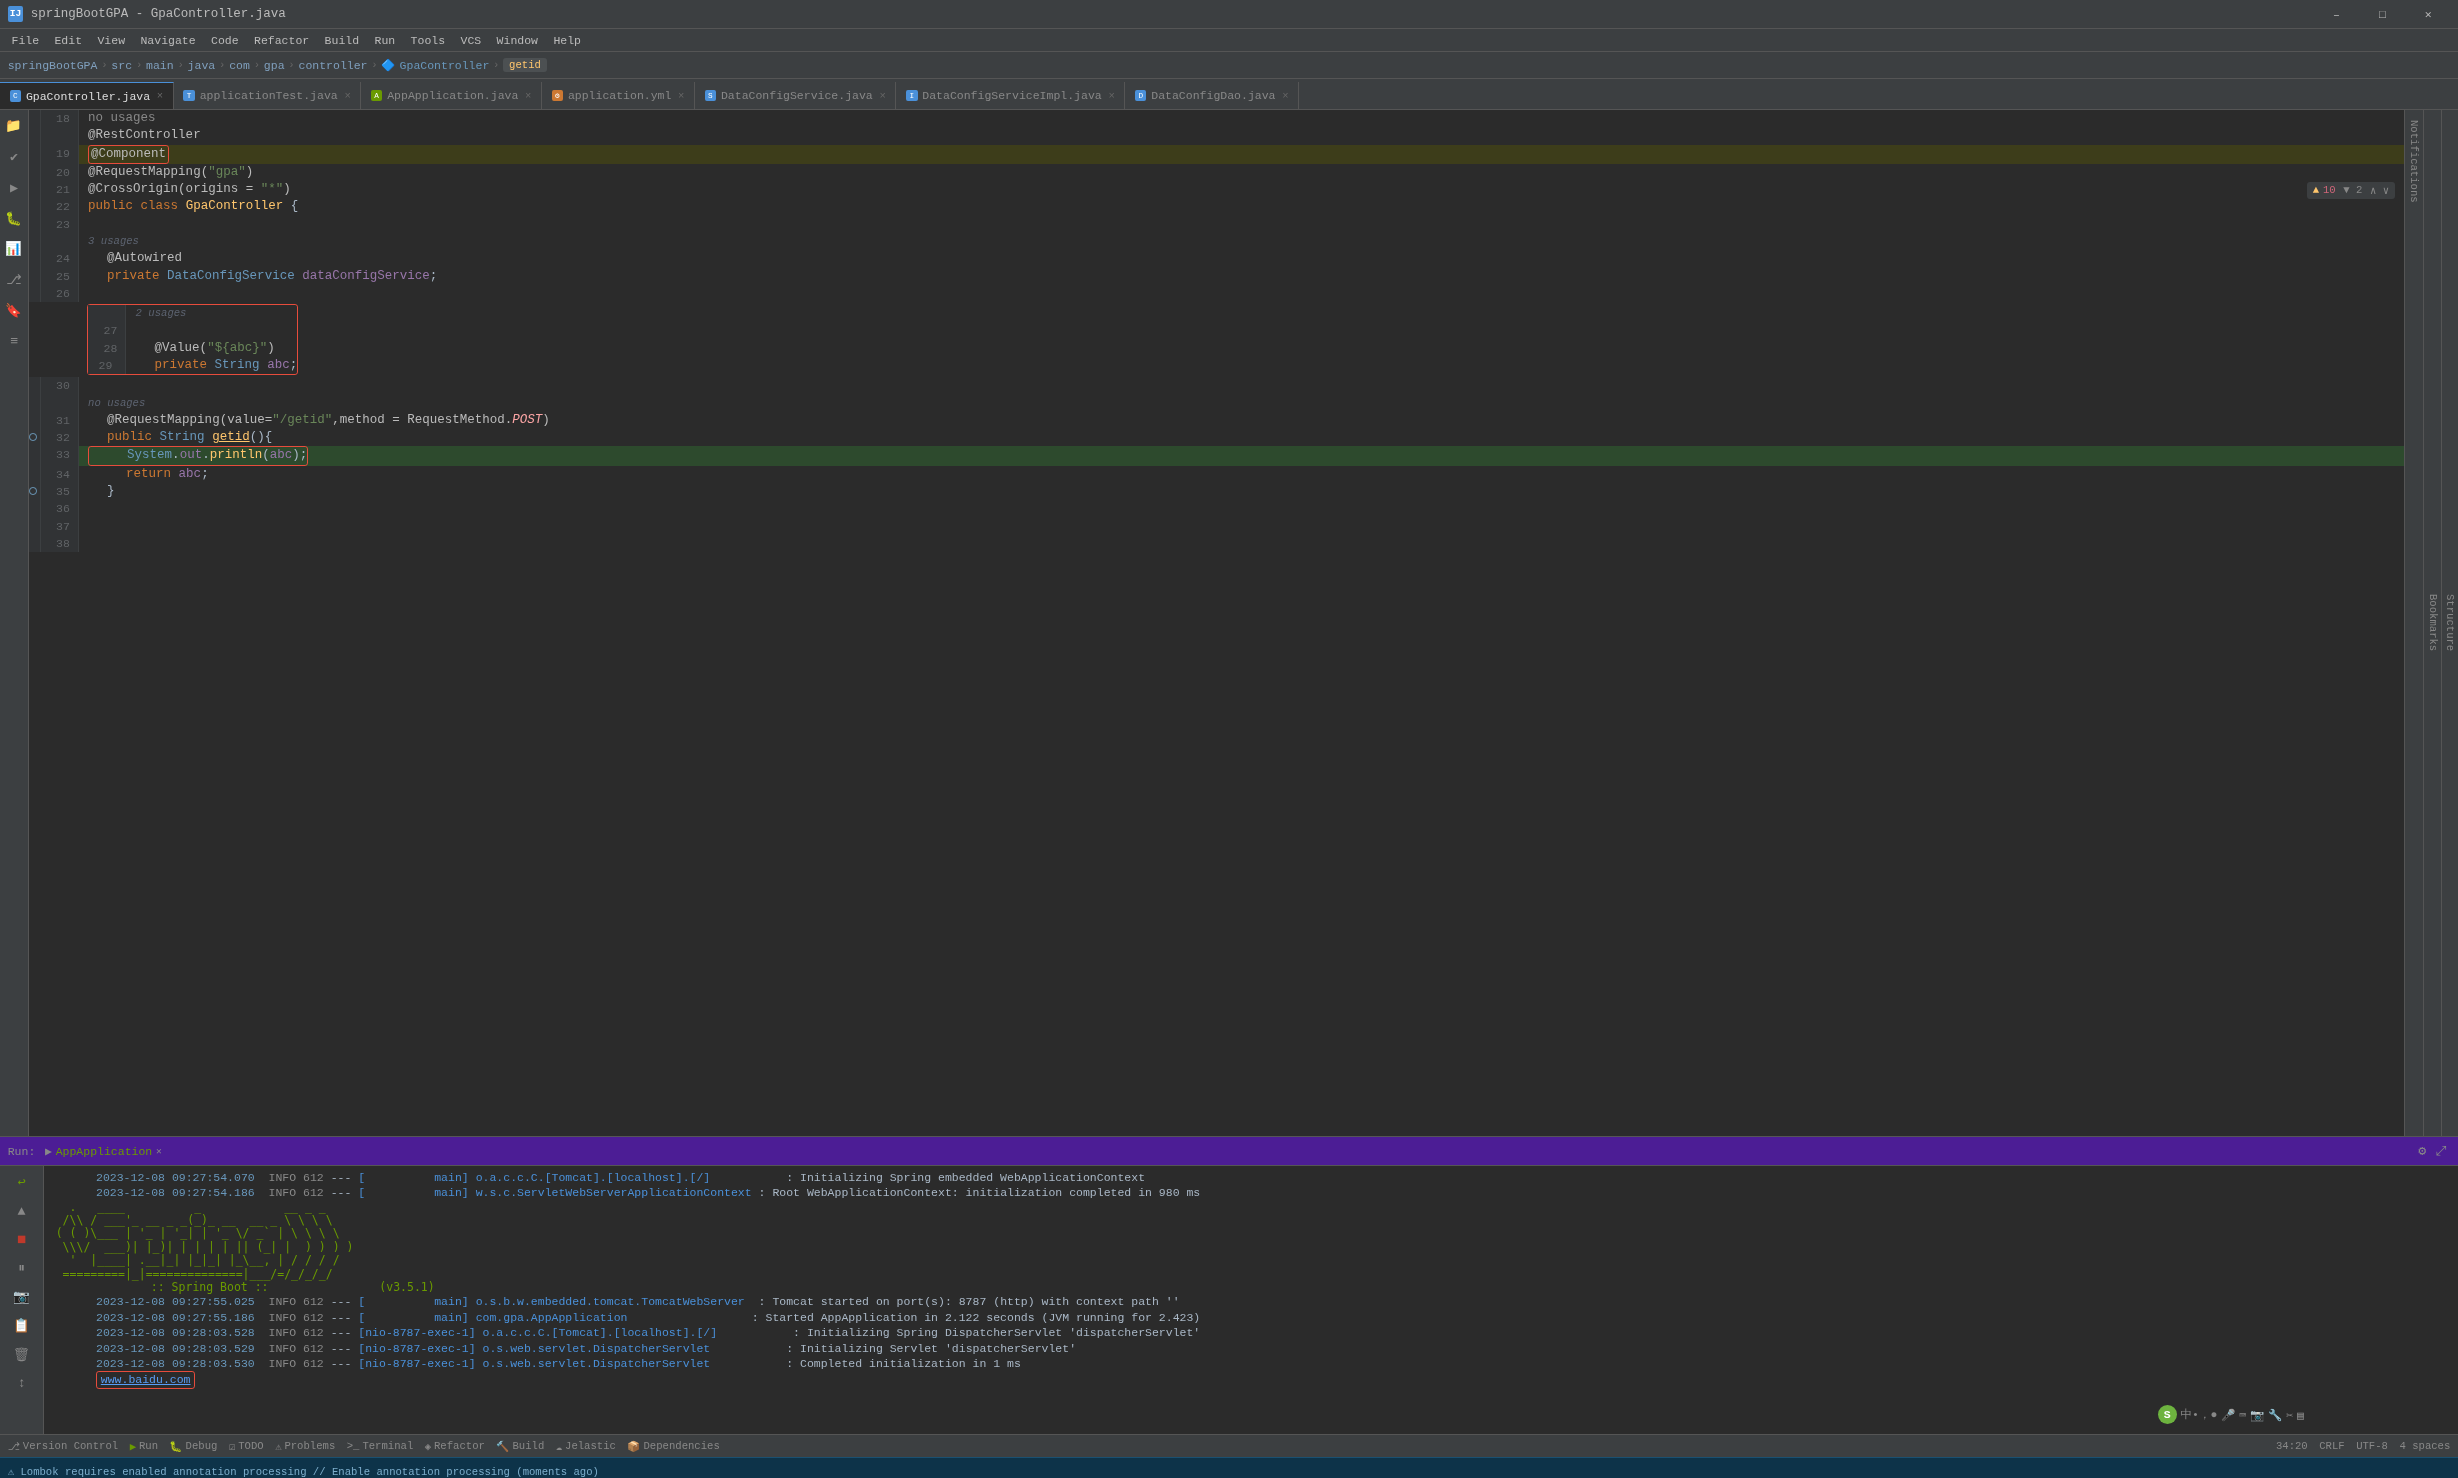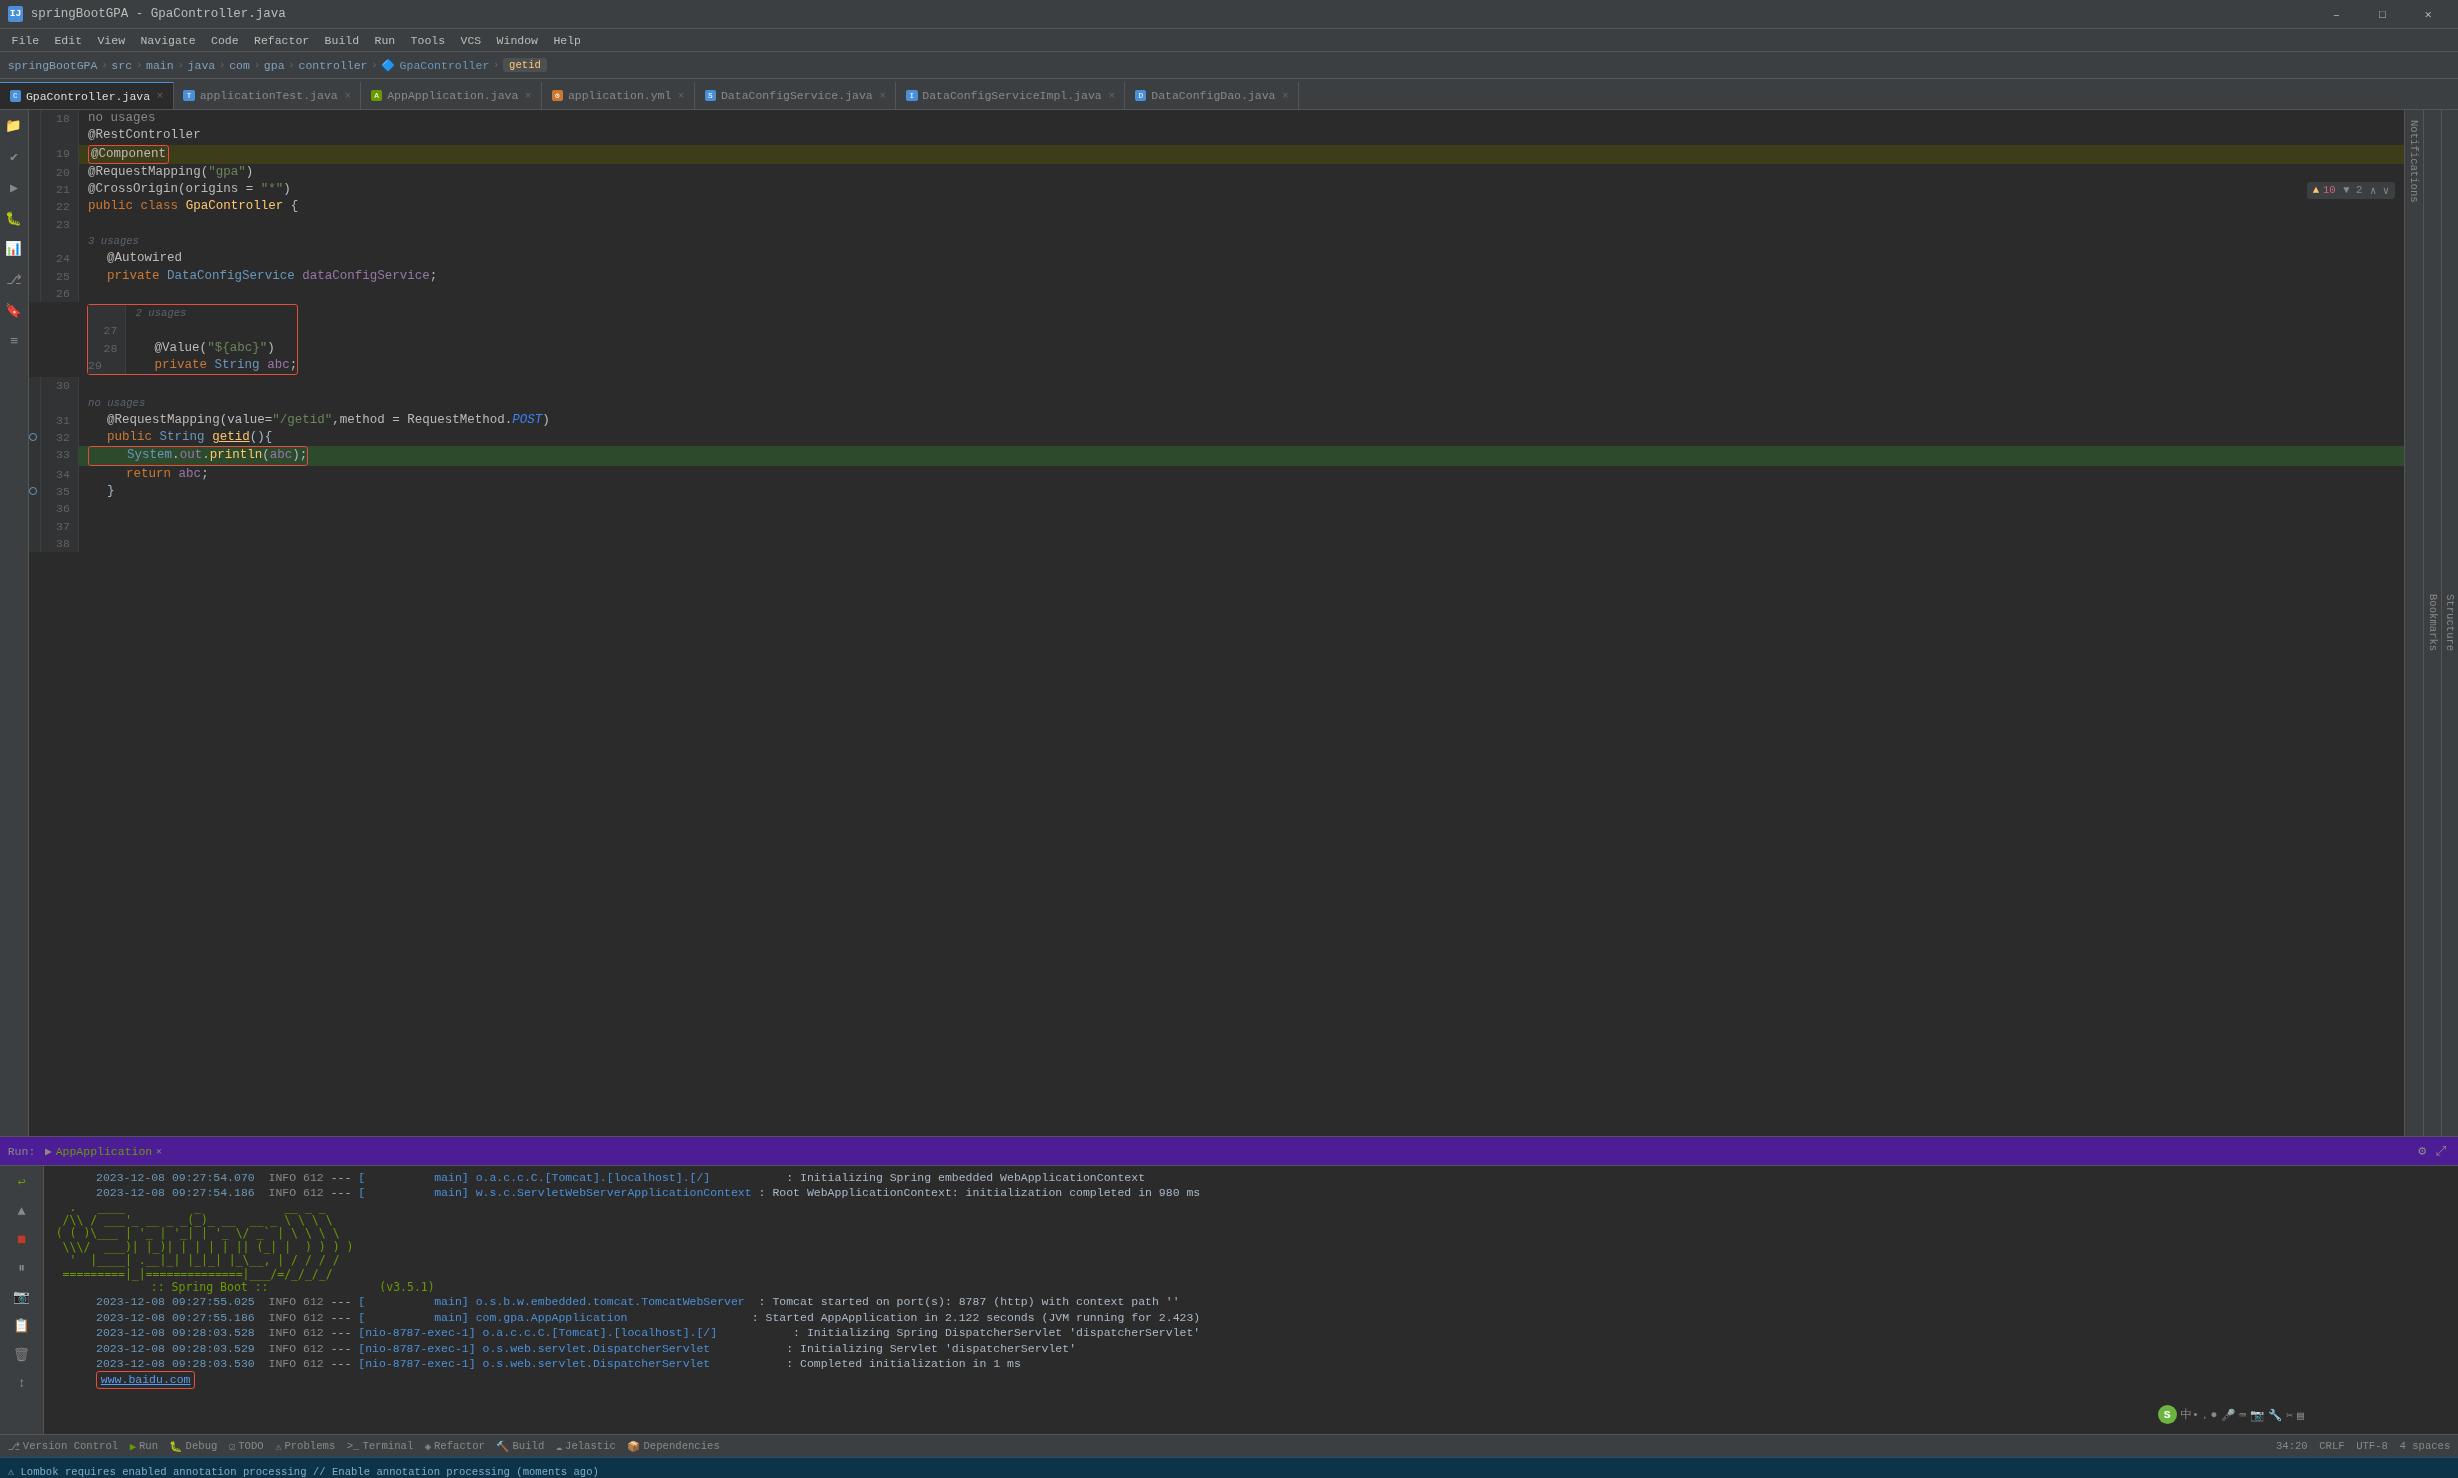--- a/index.html
+++ b/index.html
@@ -586,21 +586,21 @@
         </div>
 
         
         <div class="code-line">
           <div class="line-num" style="width:38px; text-align:right; padding-right:7.7px; color:#606366; background:#313335; font-size:11.5px;">28</div>
           <div class="line-content"><span style="padding-left:19px;"><span class="annot">@</span><span class="annot-name">Value(</span><span class="string">"${abc}"</span><span class="annot-name">)</span></span></div>
         </div>
 
         
         <div class="code-line">
-          <div class="line-num" style="width:38px; text-align:left; padding-right:2px; color:#606366; background:#313335; font-size:11.5px;">29</div>
+          <div class="line-num" style="width:38px; text-align:center; padding-right:2px; color:#606366; background:#313335; font-size:11.5px;">29</div>
           <div class="line-content"><span style="padding-left:19px;"><span class="kw">private </span><span class="type">String </span><span class="field">abc</span><span>;</span></span></div>
         </div>
       </div>
 
       
       <div class="code-line">
         <div class="line-gutter"></div>
         <div class="line-num">30</div>
         <div class="line-content"></div>
       </div>
@@ -609,21 +609,21 @@
       <div class="code-line">
         <div class="line-gutter"></div>
         <div class="line-num"></div>
         <div class="line-content usage-hint">no usages</div>
       </div>
 
       
       <div class="code-line">
         <div class="line-gutter"></div>
         <div class="line-num">31</div>
-        <div class="line-content"><span style="padding-left:19px;"><span class="annot">@</span><span class="annot-name">RequestMapping(value=</span><span class="string">"/getid"</span><span class="annot-name">,method = RequestMethod.</span><span style="color:#3b82f6; font-style:italic;">POST</span><span class="annot-name">)</span></span></div>
+        <div class="line-content"><span style="padding-left:19px;"><span class="annot">@</span><span class="annot-name">RequestMapping(value=</span><span class="string">"/getid"</span><span class="annot-name">,method = RequestMethod.</span><span style="color:#fca5a5; font-style:italic;">POST</span><span class="annot-name">)</span></span></div>
       </div>
 
       
       <div class="code-line">
         <div class="line-gutter">
           <div style="width:7.7px; height:7.7px; border-radius:50%; border:1px solid #6d9cbe; display:inline-block; cursor:pointer;"></div>
         </div>
         <div class="line-num">32</div>
         <div class="line-content"><span style="padding-left:19px;"><span class="kw">public </span><span class="type">String </span><span class="method" style="text-decoration:underline;">getid</span><span>(){</span></span></div>
       </div>

